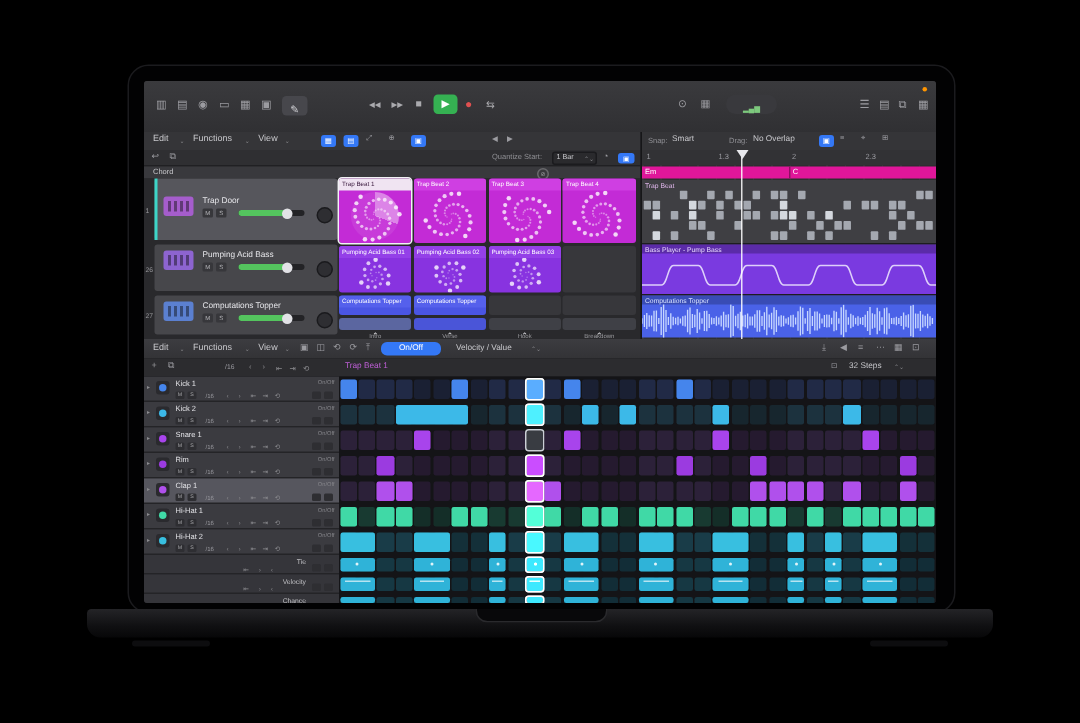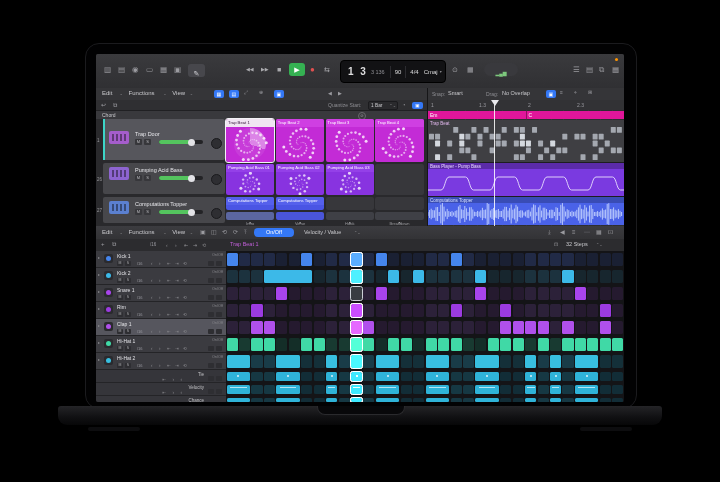--- a/index.html
+++ b/index.html
@@ -39,30 +39,20 @@
         </div>
       <div class="abs" style="left:92px;top:10px;width:17px;height:13px;background:#47474c;border-radius:3px;text-align:center;line-height:13px;"><span class="ic" style="color:#d8d8dc;">✎</span></div>
       <div class="abs" id="tb-transport" style="left:150px;top:9px;">
           <div style="position: absolute; left: 0px; top: 3px; color: rgb(170, 170, 174); font-size: 5px;">◀◀</div>
           <div style="position: absolute; left: 15px; top: 3px; color: rgb(170, 170, 174); font-size: 5px;">▶▶</div>
           <div style="position: absolute; left: 31px; top: 3px; color: rgb(170, 170, 174); font-size: 7px;">■</div>
           <div style="position: absolute; left: 43px; top: 0px; width: 16px; height: 13px; background: rgb(53, 177, 82); color: rgb(255, 255, 255); font-size: 7px; text-align: center; line-height: 13px; border-radius: 3px;">▶</div>
           <div style="position: absolute; left: 64px; top: 2px; color: rgb(224, 80, 80); font-size: 8px;">●</div>
           <div style="position: absolute; left: 78px; top: 3px; color: rgb(170, 170, 174); font-size: 7px;">⇆</div>
         </div>
-      <div class="abs" id="lcd" style="left:244px;top:6px;width:104px;height:21px;background:#121214;border:1px solid #000;border-radius:4px;display:flex;align-items:center;">
-        <span class="lcdtxt" style="font-size:10px;font-weight:bold;letter-spacing:2px;margin-left:7px;">1 3</span>
-        <span class="dim" style="font-size:5.5px;margin-left:3px;">3 136</span>
-        <span style="width:1px;height:12px;background:#2c2c30;margin-left:5px;"></span>
-        <span class="lcdtxt" style="font-size:6px;margin-left:4px;">90</span>
-        <span style="width:1px;height:12px;background:#2c2c30;margin-left:4px;"></span>
-        <span class="lcdtxt" style="font-size:6px;margin-left:4px;">4/4</span>
-        <span class="lcdtxt" style="font-size:6px;margin-left:5px;">Cmaj</span>
-        <span class="caret" style="margin-left:2px;">▾</span>
-      </div>
       <div class="abs" id="tb-after" style="left:356px;top:12px;">
           <div style="position: absolute; left: 0px; top: 0px; font-size: 7px; line-height: 1; color: rgb(155, 155, 160); background: transparent; padding: 0px; border-radius: 2px;">⊙</div>
           <div style="position: absolute; left: 15px; top: 0px; font-size: 7px; line-height: 1; color: rgb(155, 155, 160); background: transparent; padding: 0px; border-radius: 2px;">▦</div>
         </div>
       <div class="abs" style="left:388px;top:9px;width:34px;height:13px;background:#39393d;border-radius:7px;text-align:center;line-height:13px;"><span class="ic" style="font-size:5px;color:#7dc87d;">▂▄▆</span></div>
       <div class="abs" id="tb-right" style="left:477px;top:12px;">
           <div style="position: absolute; left: 0px; top: 0px; font-size: 7.5px; line-height: 1; color: rgb(155, 155, 160); background: transparent; padding: 0px; border-radius: 2px;">☰</div>
           <div style="position: absolute; left: 13px; top: 0px; font-size: 7.5px; line-height: 1; color: rgb(155, 155, 160); background: transparent; padding: 0px; border-radius: 2px;">▤</div>
           <div style="position: absolute; left: 26px; top: 0px; font-size: 7.5px; line-height: 1; color: rgb(155, 155, 160); background: transparent; padding: 0px; border-radius: 2px;">⧉</div>
           <div style="position: absolute; left: 39px; top: 0px; font-size: 7.5px; line-height: 1; color: rgb(155, 155, 160); background: transparent; padding: 0px; border-radius: 2px;">▦</div>

